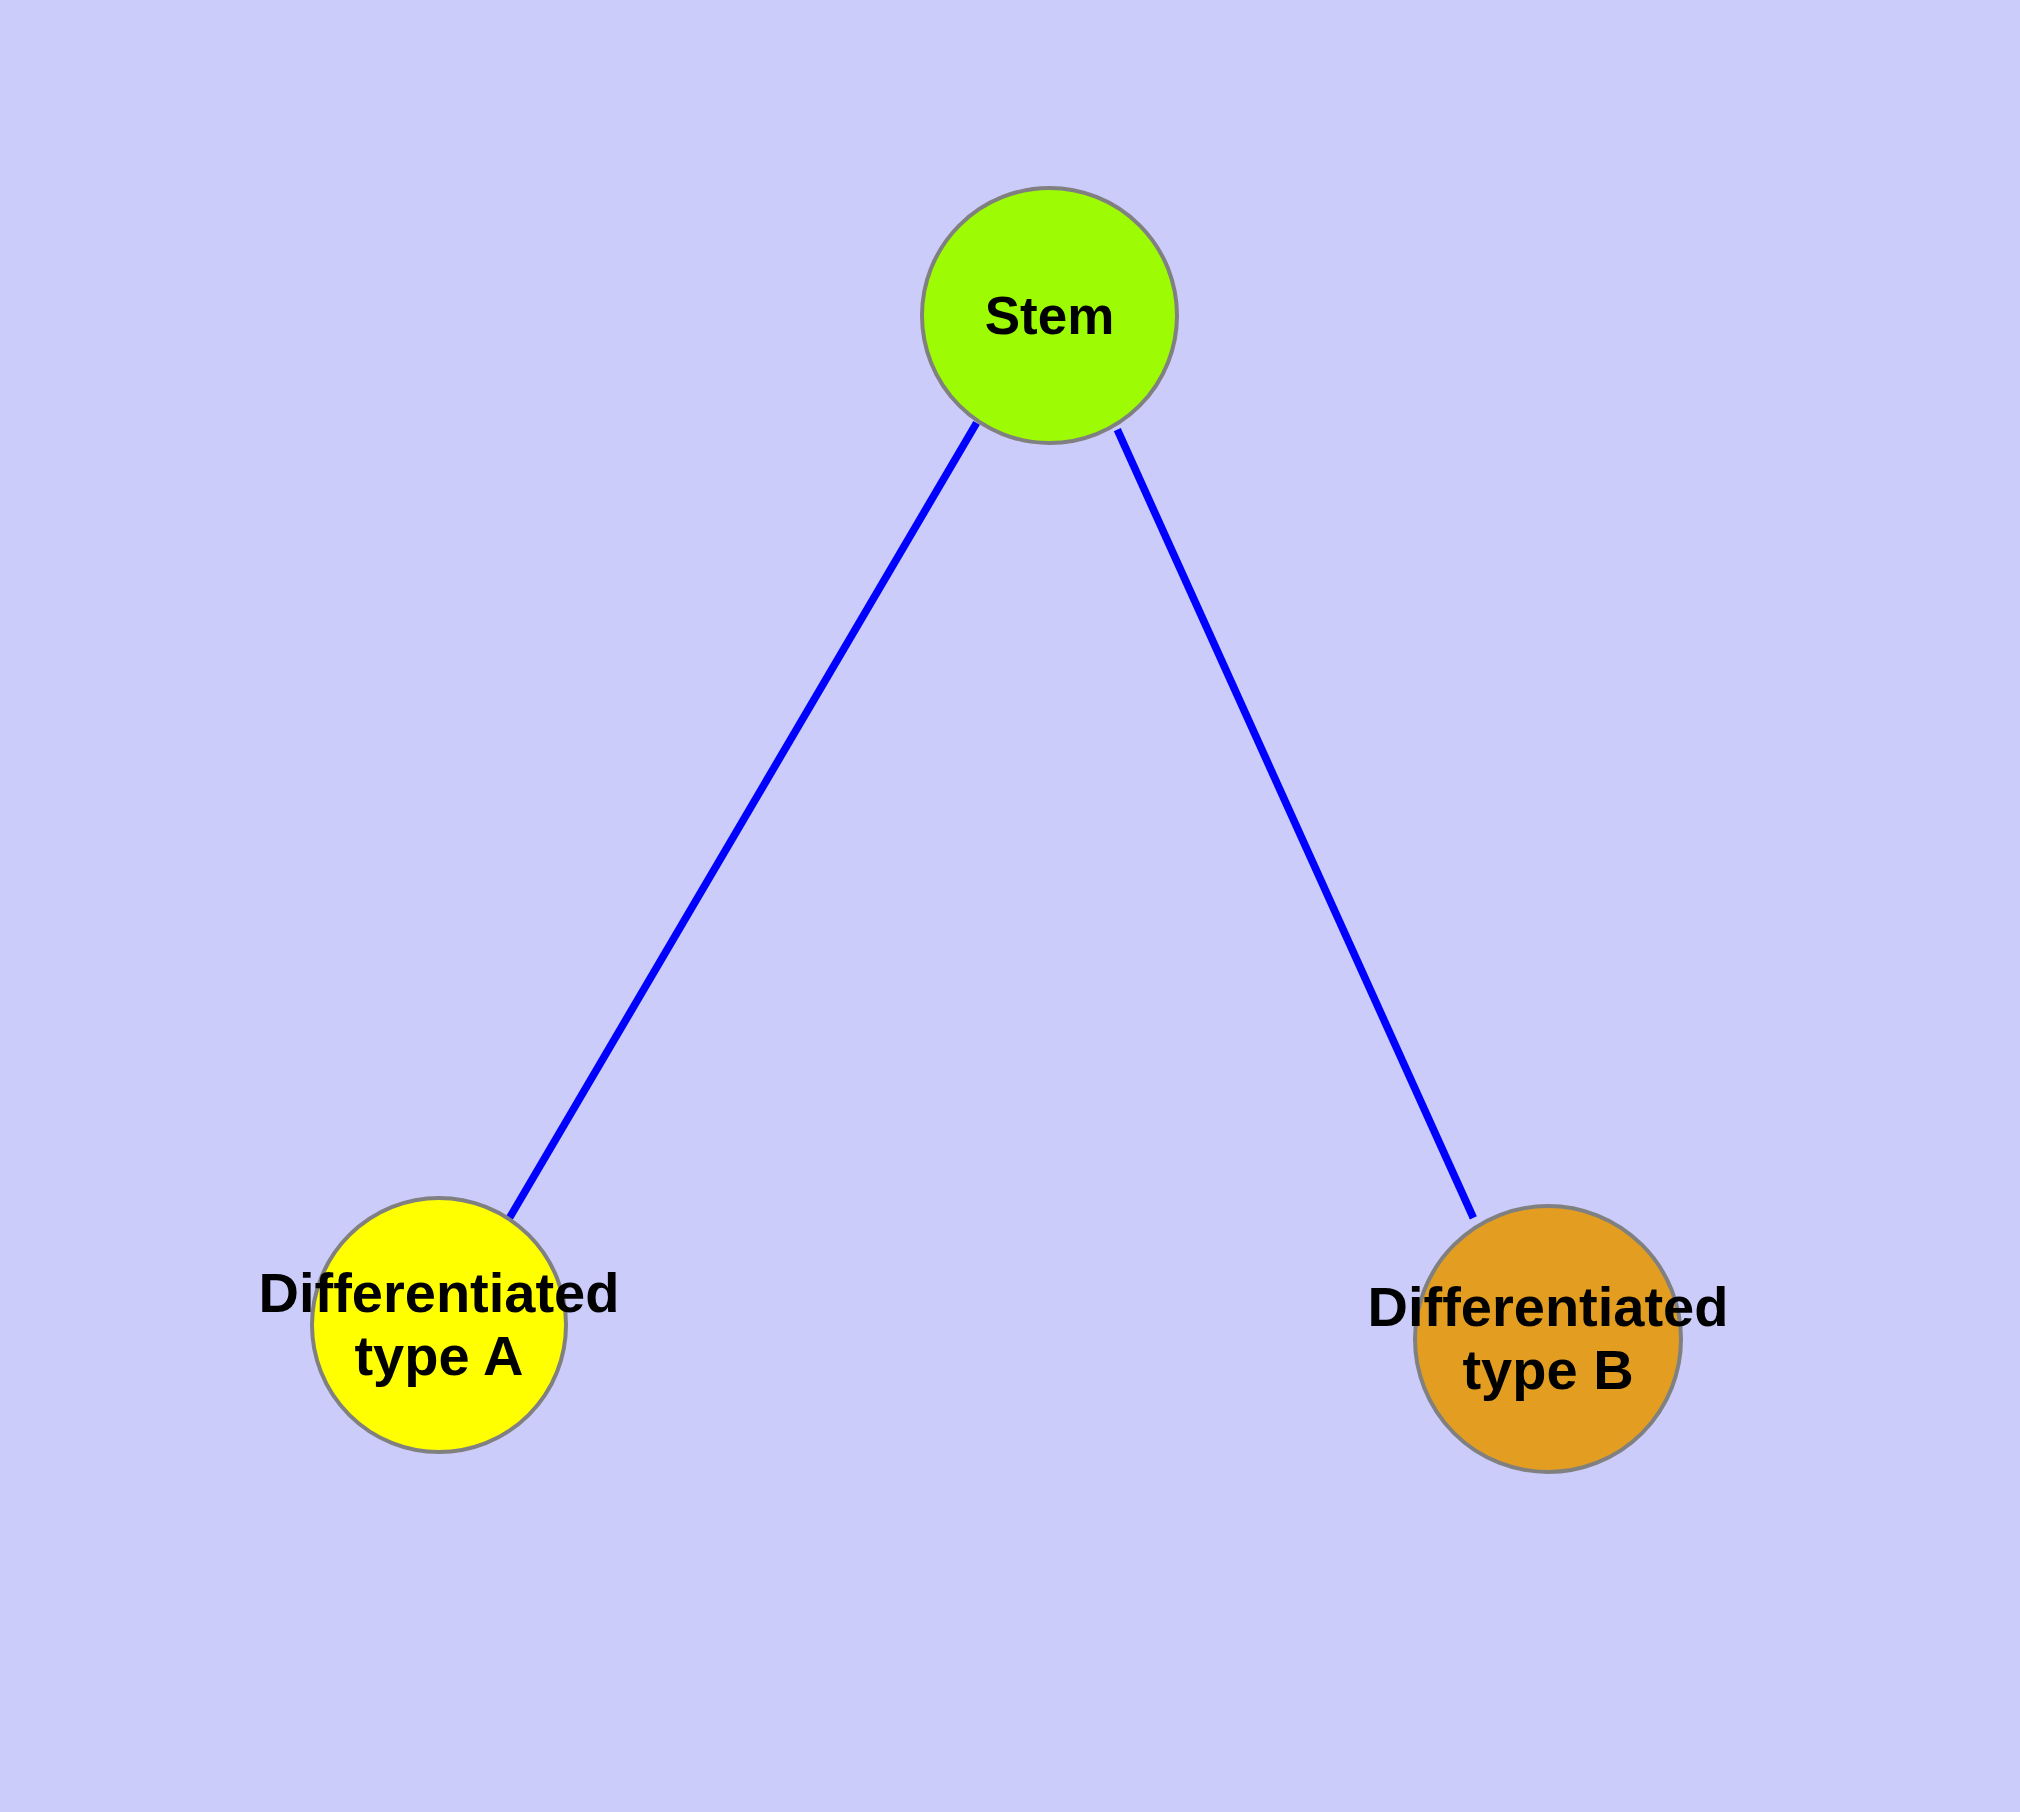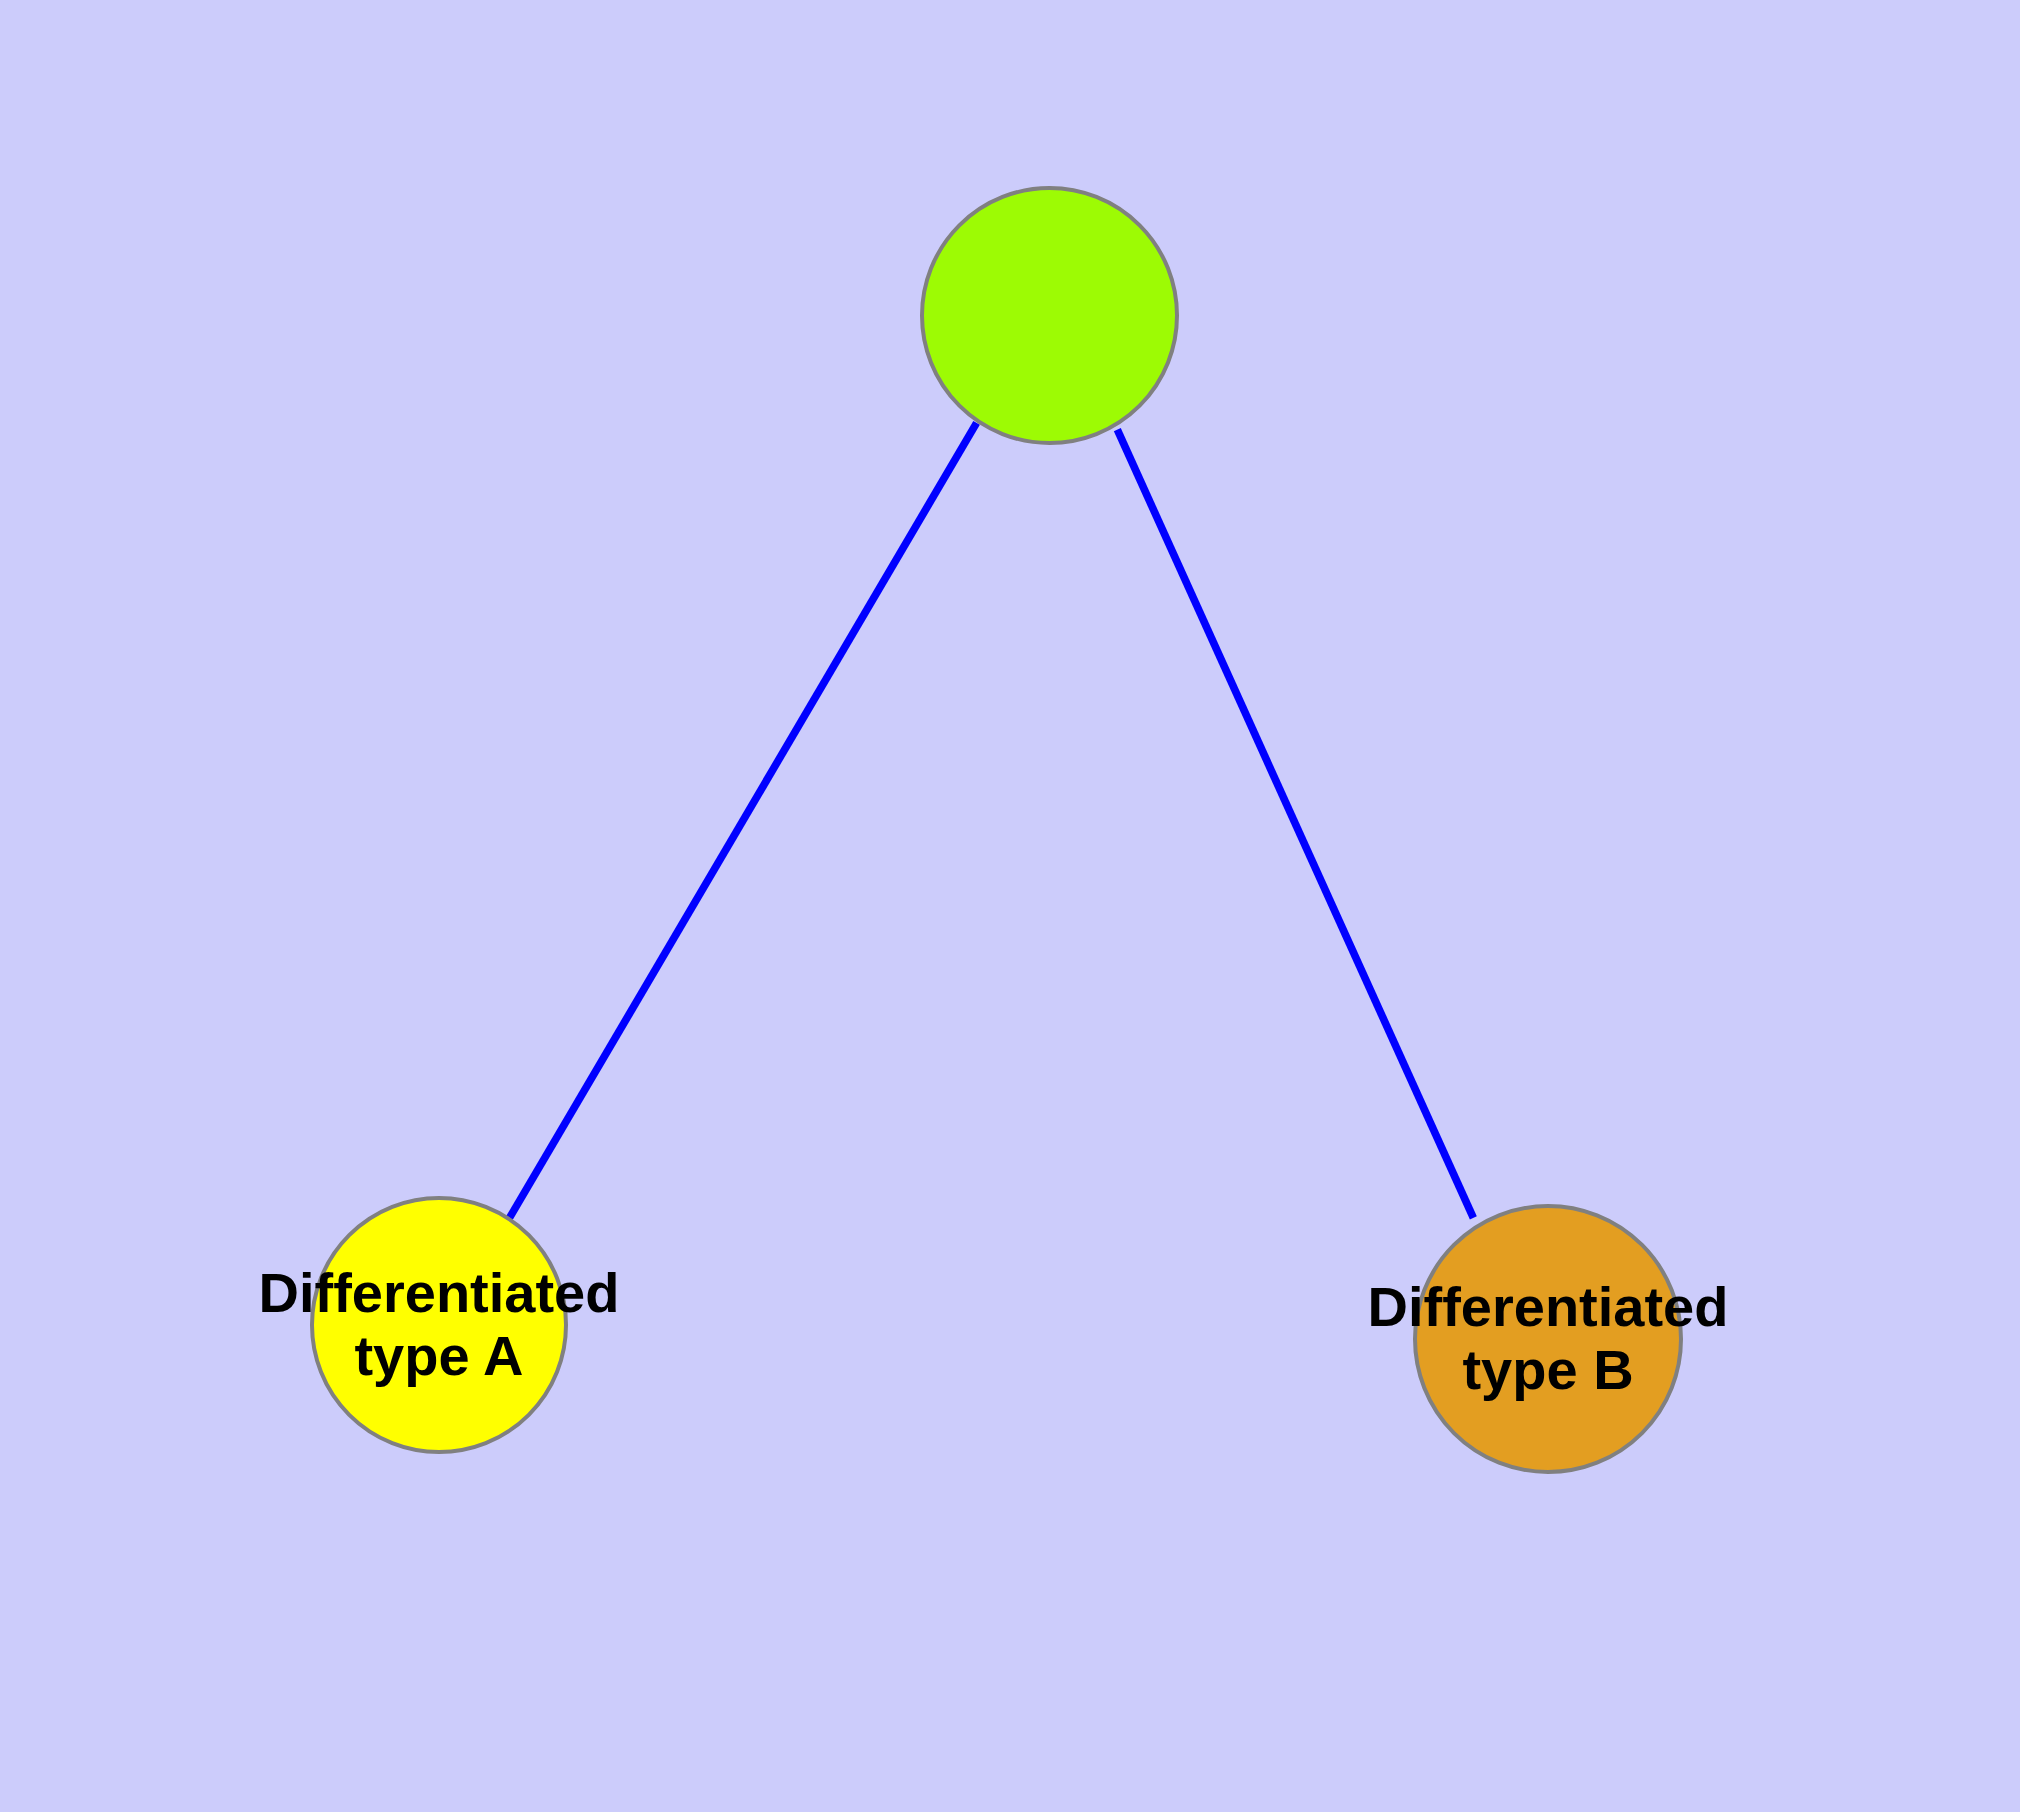--- a/index.html
+++ b/index.html
@@ -86,19 +86,20 @@
 
   <svg id="edge-layer" viewBox="0 0 2384 2138" preserveAspectRatio="none" xmlns="http://www.w3.org/2000/svg">
     <line id="edge-stem-a" x1="1152" y1="499" x2="601" y2="1437" stroke="#0000ff" stroke-width="9" stroke-linecap="butt"></line>
     <line id="edge-stem-b" x1="1318" y1="507" x2="1738" y2="1437" stroke="#0000ff" stroke-width="9" stroke-linecap="butt"></line>
   </svg>
 
   <div class="node" id="node-stem" style="left: 920px; top: 186px; width: 259px; height: 259px; background: rgb(157, 251, 4); border-color: rgb(128, 128, 128);"></div>
   <div class="node" id="node-diff-a" style="left: 310px; top: 1196px; width: 258px; height: 258px; background: rgb(255, 255, 0); border-color: rgb(128, 128, 128);"></div>
   <div class="node" id="node-diff-b" style="left: 1413px; top: 1204px; width: 270px; height: 270px; background: rgb(227, 158, 33); border-color: rgb(128, 128, 128);"></div>
 
+  <div class="node-label" id="label-stem" style="color: rgb(0, 0, 0); top: 286px;">Stem</div>
 
   <div class="node-label" id="label-diff-a" style="color: rgb(0, 0, 0); top: 1262px;"><span>Differentiated</span><br><span>type A</span></div>
 
   <div class="node-label" id="label-diff-b" style="color: rgb(0, 0, 0); top: 1276px;"><span>Differentiated</span><br><span>type B</span></div>
 
 </div>
 
 
 </body></html>

